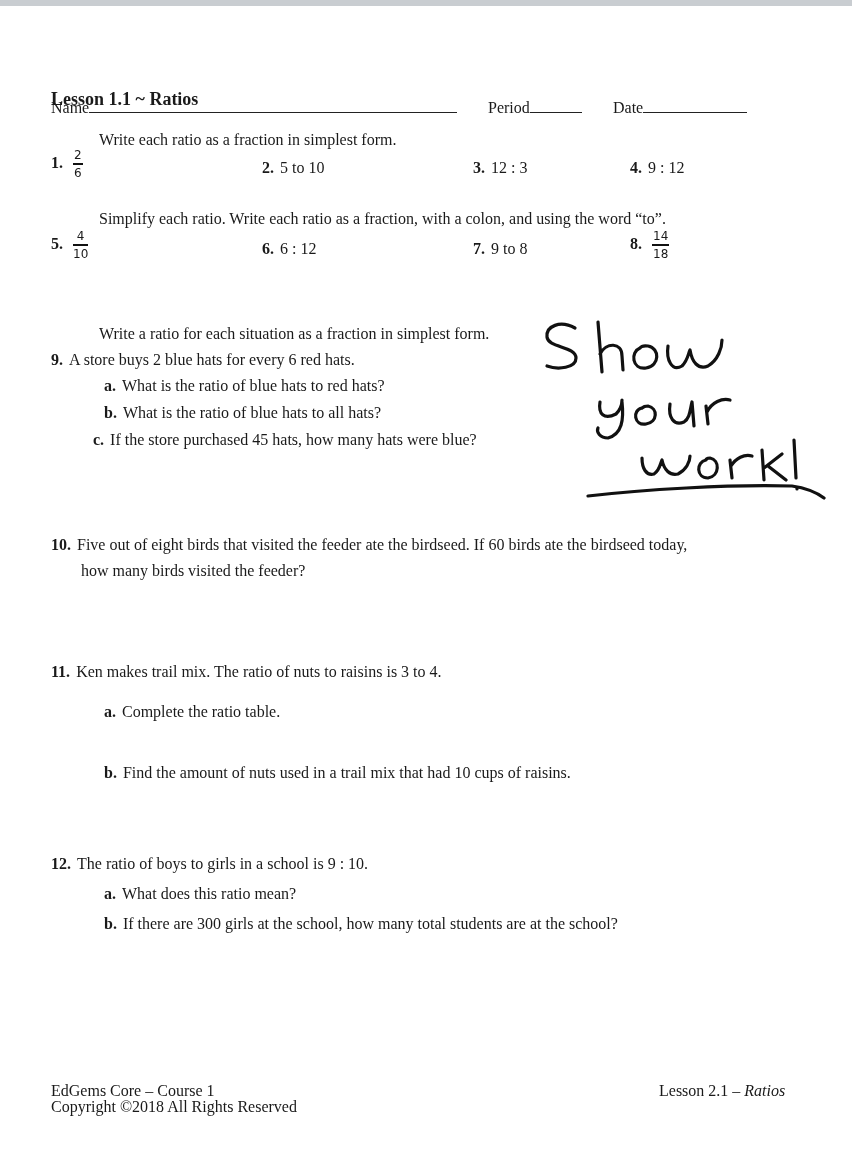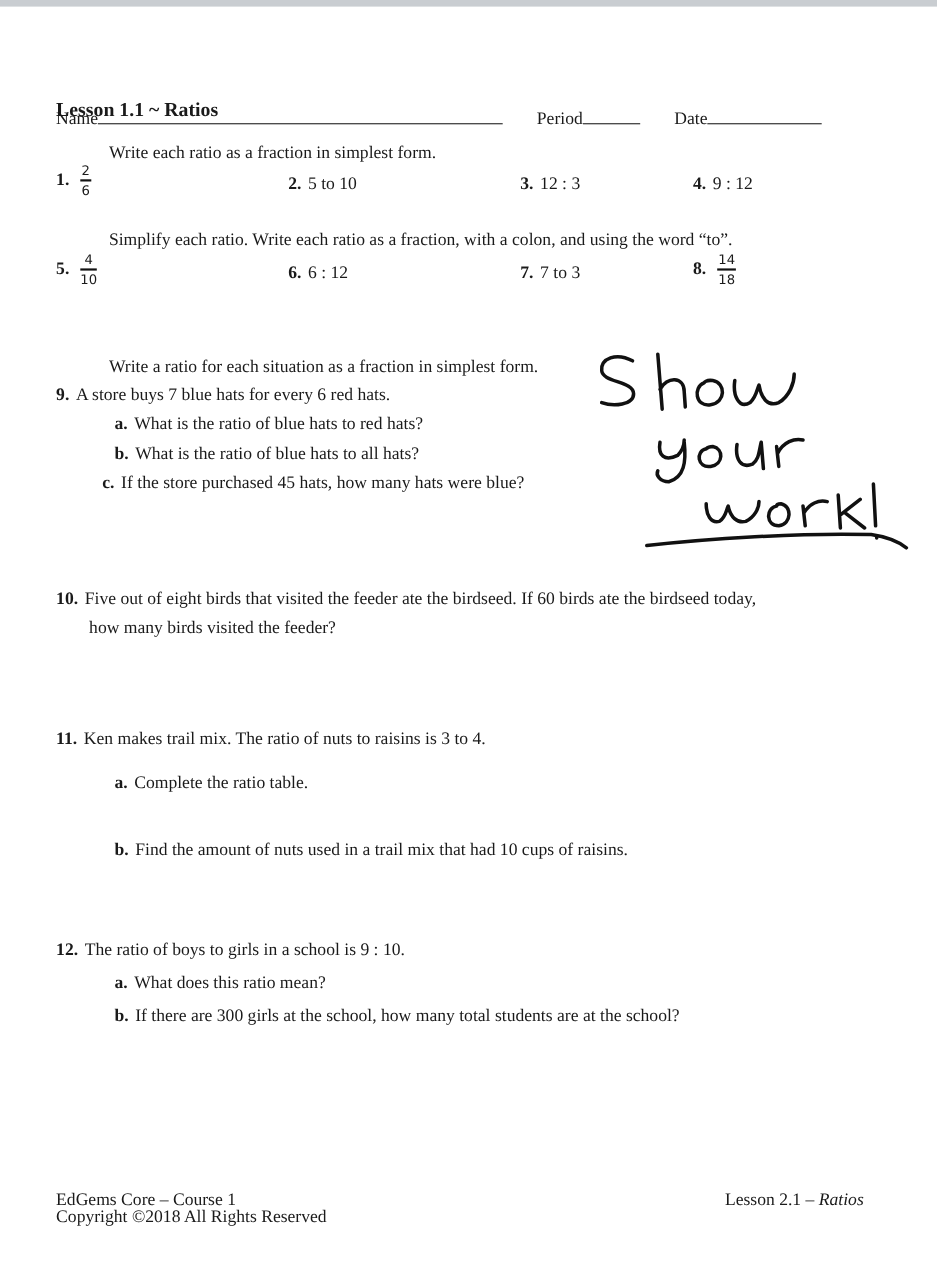--- a/index.html
+++ b/index.html
@@ -60,30 +60,30 @@
 <div class="abs instr" style="left:51px; top:210px;">Simplify each ratio.  Write each ratio as a fraction, with a colon, and using the word “to”.</div>
 
 <div class="abs txt" style="left:51px; top:230px;">
   <span class="b">5.</span>
   <span class="frac"><span class="num">4</span><span class="den">10</span></span>
 </div>
 <div class="abs txt" style="left:262px; top:240px;">
   <span class="num-label">6.</span><span>6 : 12</span>
 </div>
 <div class="abs txt" style="left:473px; top:240px;">
-  <span class="num-label">7.</span><span>7 to 3</span>
+  <span class="num-label">7.</span><span>9 to 8</span>
 </div>
 <div class="abs txt" style="left:630px; top:230px;">
   <span class="b">8.</span>
   <span class="frac"><span class="num">14</span><span class="den">18</span></span>
 </div>
 
 <div class="abs instr" style="left:51px; top:325px;">Write a ratio for each situation as a fraction in simplest form.</div>
 <div class="abs txt" style="left:51px; top:351px;">
-  <span class="num-label">9.</span><span>A store buys 7 blue hats for every 6 red hats.</span>
+  <span class="num-label">9.</span><span>A store buys 2 blue hats for every 6 red hats.</span>
 </div>
 <div class="abs txt" style="left:104px; top:377px;">
   <span class="num-label">a.</span><span>What is the ratio of blue hats to red hats?</span>
 </div>
 <div class="abs txt" style="left:104px; top:404px;">
   <span class="num-label">b.</span><span>What is the ratio of blue hats to all hats?</span>
 </div>
 <div class="abs txt" style="left:93px; top:431px;">
   <span class="num-label">c.</span><span>If the store purchased 45 hats, how many hats were blue?</span>
 </div>

